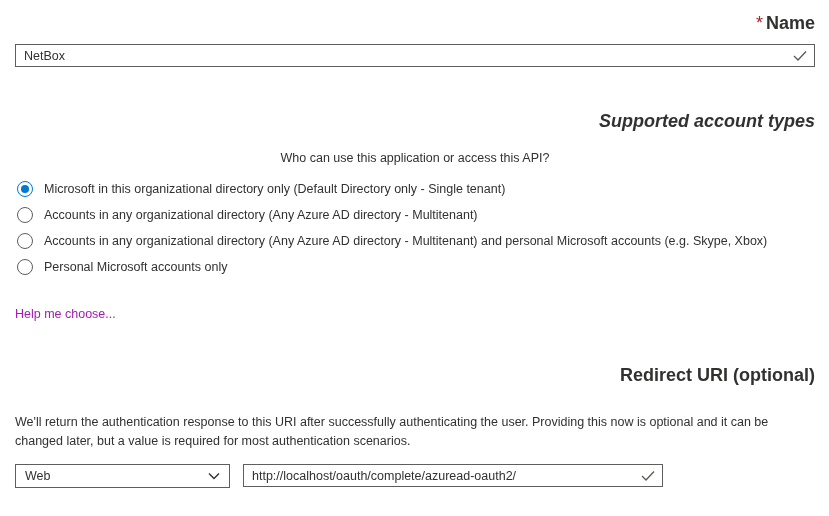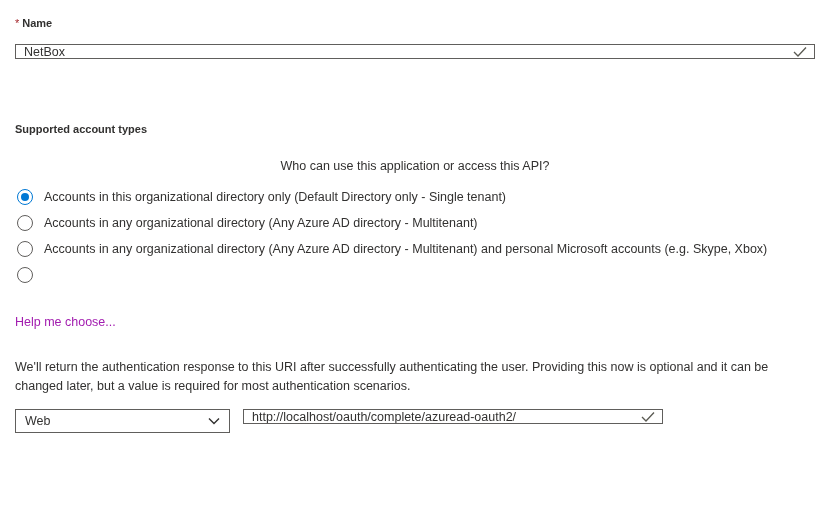--- a/index.html
+++ b/index.html
@@ -1,34 +1,34 @@
 <!DOCTYPE html>
 <html><head>
 <meta charset="utf-8">
 <style>
   * { box-sizing: border-box; }
   html, body { margin: 0; padding: 0; background: #ffffff; }
   body { font-family: "Liberation Sans", sans-serif; color: #323130; }
   .page { width: 829px; height: 516px; padding: 12px 14px 0 15px; overflow: hidden; }
 
-  .section-heading { font-size: 11px; font-weight: 600; line-height: 20px; margin: 0; color: #323130; }
+  .section-heading { font-size: 18px; font-weight: 600; line-height: 20px; margin: 0; color: #323130; text-align: right; }
   .required { color: #a4262c; margin-right: 3px; font-weight: 400; }
   .desc { font-size: 12.5px; line-height: 19px; margin: 0; color: #323130; }
 
   .name-heading { margin-top: 1px; }
   .name-desc { margin-top: 13px; }
 
-  .field { position: relative; height: 15px; border: 1px solid #605e5c; background: #fff; display: flex; align-items: center; }
+  .field { position: relative; height: 23px; border: 1px solid #605e5c; background: #fff; display: flex; align-items: center; }
   .name-field { margin-top: 11px; width: 800px; }
   .text-input { flex: 1; border: none; outline: none; background: transparent;
                 font-family: "Liberation Sans", sans-serif; font-size: 12.5px; color: #323130;
                 padding: 0 26px 0 8px; height: 100%; width: 100%; }
   .check-icon { position: absolute; right: 7px; top: 50%; transform: translateY(-50%); pointer-events: none; line-height: 0; }
 
-  .acct-heading { margin-top: 60px; }
+  .acct-heading { margin-top: 44px; font-style: italic; }
   .question { margin-top: 18px; text-align: center; }
   .radio-list { margin-top: 8px; }
   .radio-row { display: flex; align-items: center; height: 26px; cursor: pointer; }
   .radio { width: 16px; height: 16px; border-radius: 50%; border: 1px solid #605e5c; margin: 0 11px 0 2px;
            position: relative; flex: 0 0 auto; background: #fff; }
   .radio.checked { border-color: #0078d4; }
   .radio.checked::after { content: ""; position: absolute; left: 3px; top: 3px; width: 8px; height: 8px;
                           border-radius: 50%; background: #0078d4; }
   .radio-label { font-size: 12.5px; white-space: nowrap; }
 
@@ -62,38 +62,40 @@
     </span>
   </div>
 
   
   <h2 class="section-heading acct-heading">Supported account types</h2>
   <p class="desc question">Who can use this application or access this API?</p>
 
   <div class="radio-list">
     <div class="radio-row">
       <span class="radio checked"></span>
-      <span class="radio-label">Accounts in this organizational directory only (Default Directory only - Single tenant)</span>
+      <span class="radio-label">Microsoft in this organizational directory only (Default Directory only - Single tenant)</span>
     </div>
     <div class="radio-row">
       <span class="radio"></span>
       <span class="radio-label">Accounts in any organizational directory (Any Azure AD directory - Multitenant)</span>
     </div>
     <div class="radio-row">
       <span class="radio"></span>
       <span class="radio-label">Accounts in any organizational directory (Any Azure AD directory - Multitenant) and personal Microsoft accounts (e.g. Skype, Xbox)</span>
     </div>
     <div class="radio-row">
       <span class="radio"></span>
+      <span class="radio-label">Personal Microsoft accounts only</span>
     </div>
   </div>
 
   <a class="help-link">Help me choose...</a>
 
   
+  <h2 class="section-heading redirect-heading">Redirect URI (optional)</h2>
   <p class="desc redirect-desc">We'll return the authentication response to this URI after successfully authenticating the user. Providing this now is optional and it can be changed later, but a value is required for most authentication scenarios.</p>
 
   <div class="uri-row">
     <div class="dropdown">
       <span>Web</span>
       <span class="chevron">
         <svg width="12" height="8" viewBox="0 0 12 8">
             <path d="M1 1.5 L6 6.5 L11 1.5" fill="none" stroke="#323130" stroke-width="1.4"></path>
           </svg>
       </span>

